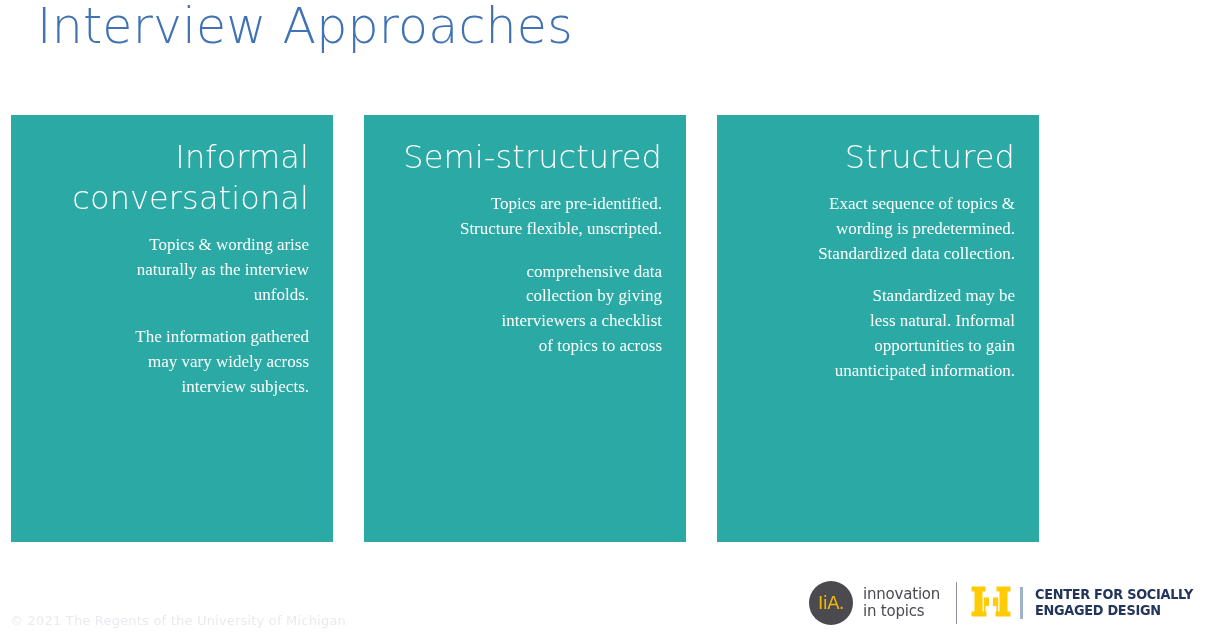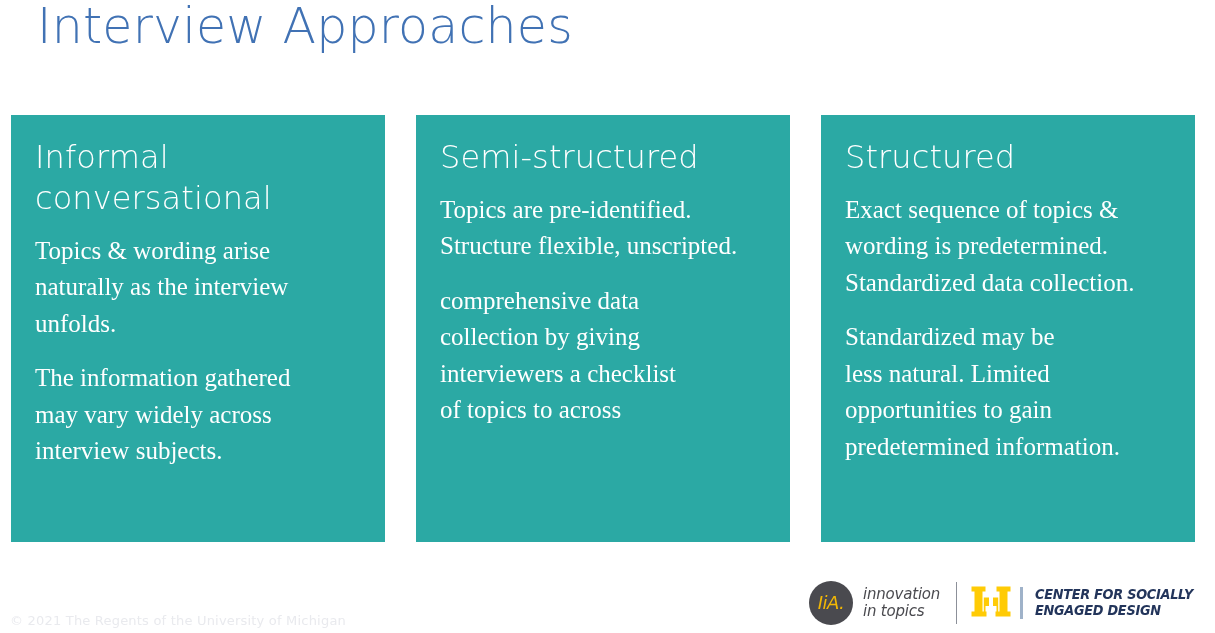--- a/index.html
+++ b/index.html
@@ -27,45 +27,46 @@
     letter-spacing: 0.2px;
     color: #4172b4;
     white-space: nowrap;
   }
 
   
   .cards {
     position: absolute;
     left: 11px;
     top: 115px;
-    width: 1184px;
+    width: 1028px;
     height: 427px;
     display: flex;
     gap: 31px;
+    text-align: right;
   }
   .card {
     background: #2bA9A4;
     flex: 1 1 0;
     padding: 22px 24px 0 24px;
     box-sizing: border-box;
     color: #ffffff;
     overflow: hidden;
   }
   .card-heading {
     font-family: "DejaVu Sans", sans-serif;
     font-weight: 300;
     font-size: 32px;
     line-height: 1.28;
     color: #ffffff;
     margin: 0 0 14px 0;
     letter-spacing: 0.1px;
   }
   .card-body {
     font-family: "Liberation Serif", "DejaVu Serif", serif;
-    font-size: 25px;
+    font-size: 17px;
     line-height: 1.46;
     color: #ffffff;
     margin: 0 0 18px 0;
   }
   .card-body:last-child { margin-bottom: 0; }
   .card-body .ln { display: block; }
 
   
   .copyright {
     position: absolute;
@@ -79,21 +80,20 @@
   }
 
   .footer-logos {
     position: absolute;
     right: 8px;
     top: 578px;
     height: 50px;
     display: flex;
     align-items: center;
     gap: 0;
-    font-style: italic;
   }
 
   
   .iia-lockup {
     display: flex;
     align-items: center;
     gap: 10px;
   }
   .iia-mark {
     width: 44px;
@@ -202,23 +202,23 @@
     <div class="card-heading">
       <span class="ln">Structured</span>
     </div>
     <p class="card-body">
       <span class="ln">Exact sequence of topics &amp;</span>
       <span class="ln">wording is predetermined.</span>
       <span class="ln">Standardized data collection.</span>
     </p>
     <p class="card-body">
       <span class="ln">Standardized may be</span>
-      <span class="ln">less natural.  Limited</span>
+      <span class="ln">less natural.  Informal</span>
       <span class="ln">opportunities to gain</span>
-      <span class="ln">predetermined information.</span>
+      <span class="ln">unanticipated information.</span>
     </p>
   </div>
 
 </div>
 
 <div class="copyright">© 2021 The Regents of the University of Michigan</div>
 
 <div class="footer-logos">
 
   <div class="iia-lockup">

